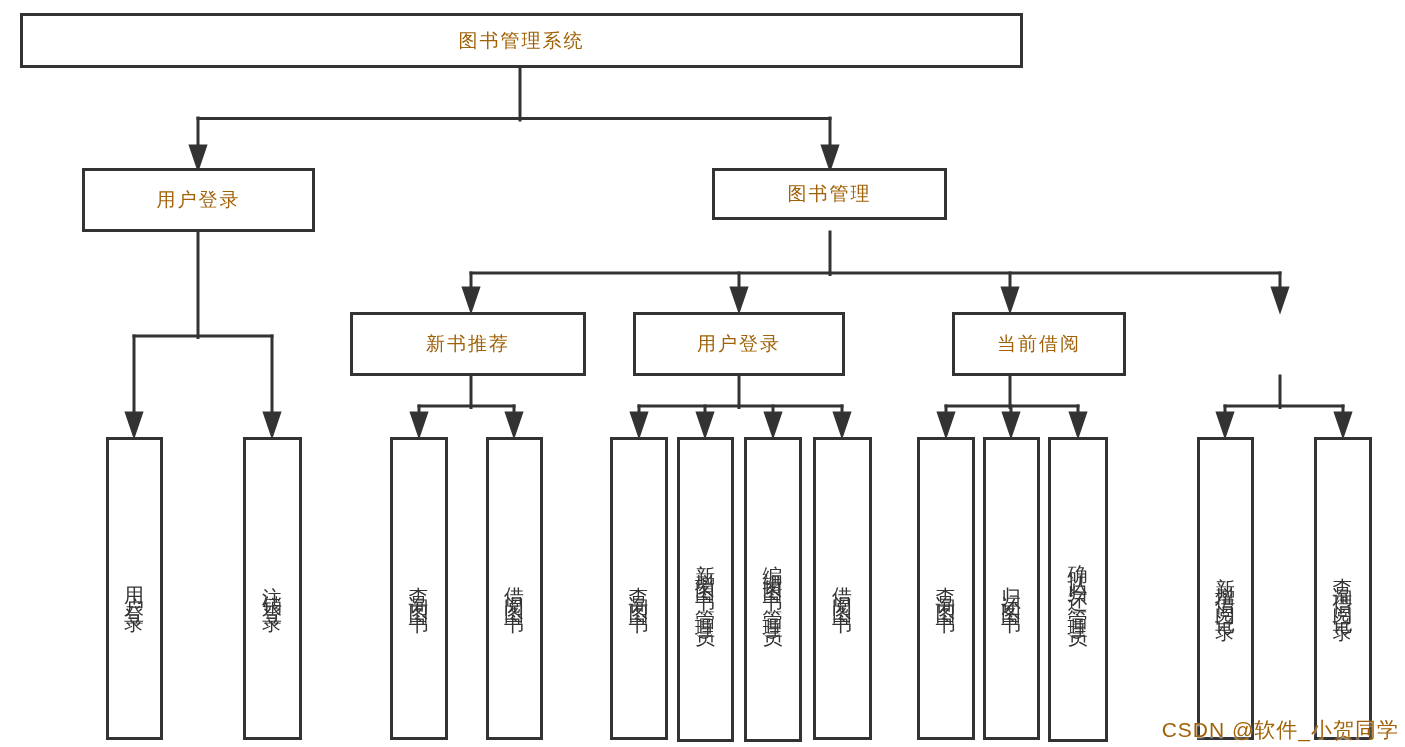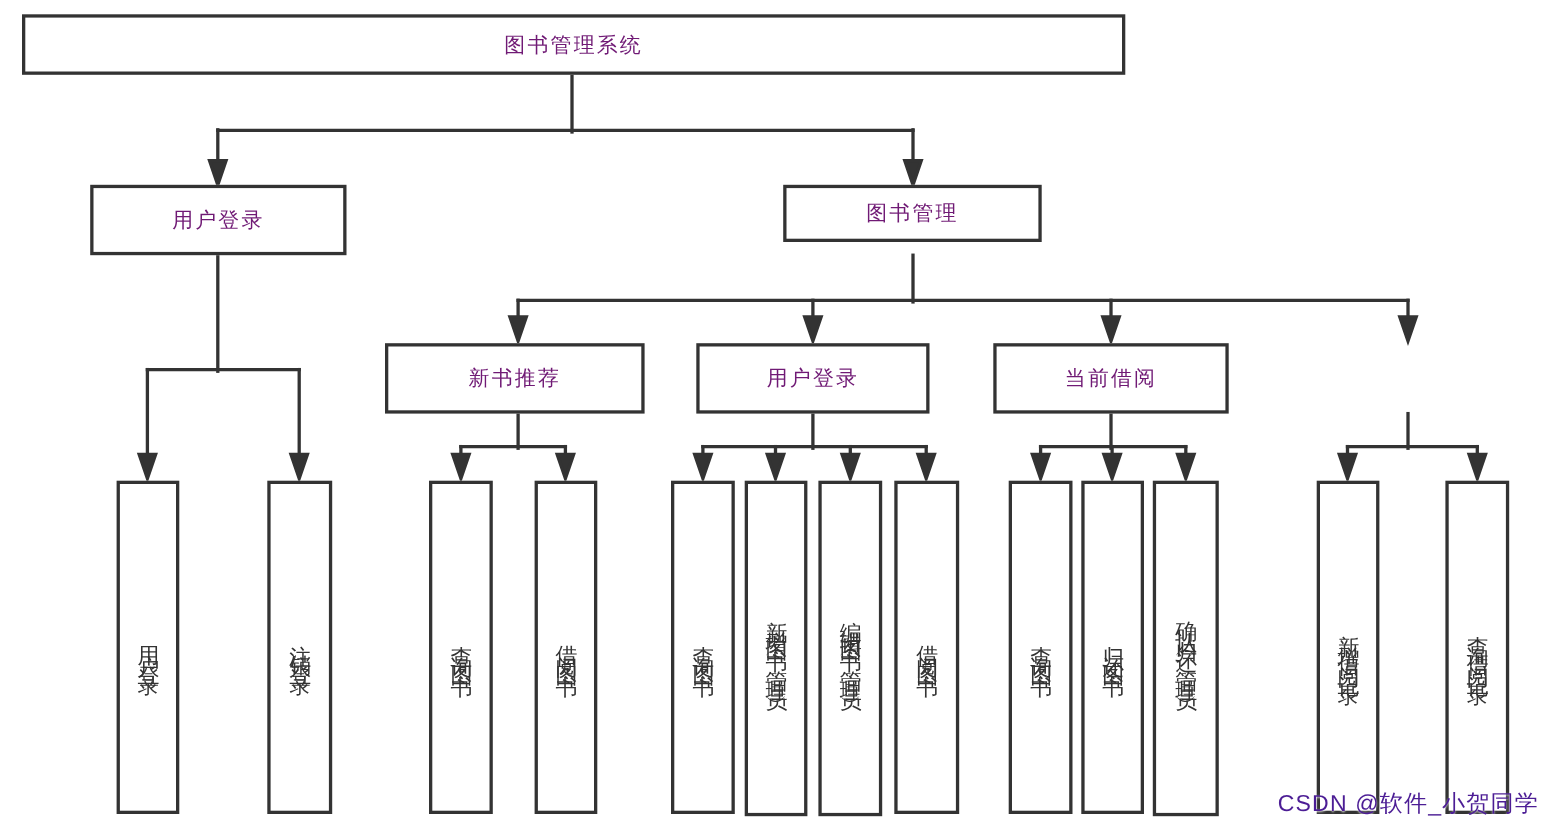--- a/index.html
+++ b/index.html
@@ -19,37 +19,37 @@
     background: #ffffff;
     color: #333333;
     display: flex;
     align-items: center;
     justify-content: center;
   }
   .node.h span {
     font-size: 19px;
     letter-spacing: 2px;
     white-space: nowrap;
-    color: #701a75;
+    color: #a16207;
   }
   .node.v span {
     writing-mode: vertical-rl;
     text-orientation: mixed;
     font-size: 20px;
     line-height: 1;
     letter-spacing: 9px;
     color: #333333;
   }
   .watermark {
     position: absolute;
     right: 6px;
     bottom: 3px;
     font-size: 21px;
     letter-spacing: 1px;
-    color: #4c1d95;
+    color: #a16207;
     text-shadow: 0 1px 2px rgba(255,255,255,0.9);
     white-space: nowrap;
     margin-top: 40px;
   }
 </style>
 </head>
 <body>
 
 <div class="canvas">
 
@@ -139,21 +139,21 @@
   <div class="node h" style="left:712px; top:168px; width:235px; height:52px">
     <span>图书管理</span>
   </div>
 
   <div class="node h" style="left:350px; top:312px; width:236px; height:64px">
     <span>新书推荐</span>
   </div>
   <div class="node h" style="left:633px; top:312px; width:212px; height:64px">
     <span>用户登录</span>
   </div>
-  <div class="node h" style="left:903px; top:312px; width:214px; height:64px">
+  <div class="node h" style="left:952px; top:312px; width:174px; height:64px">
     <span>当前借阅</span>
   </div>
 
   <div class="node v" style="left:106px; top:437px; width:57px; height:303px">
     <span>用户登录</span>
   </div>
   <div class="node v" style="left:243px; top:437px; width:59px; height:303px">
     <span>注销登录</span>
   </div>
 

